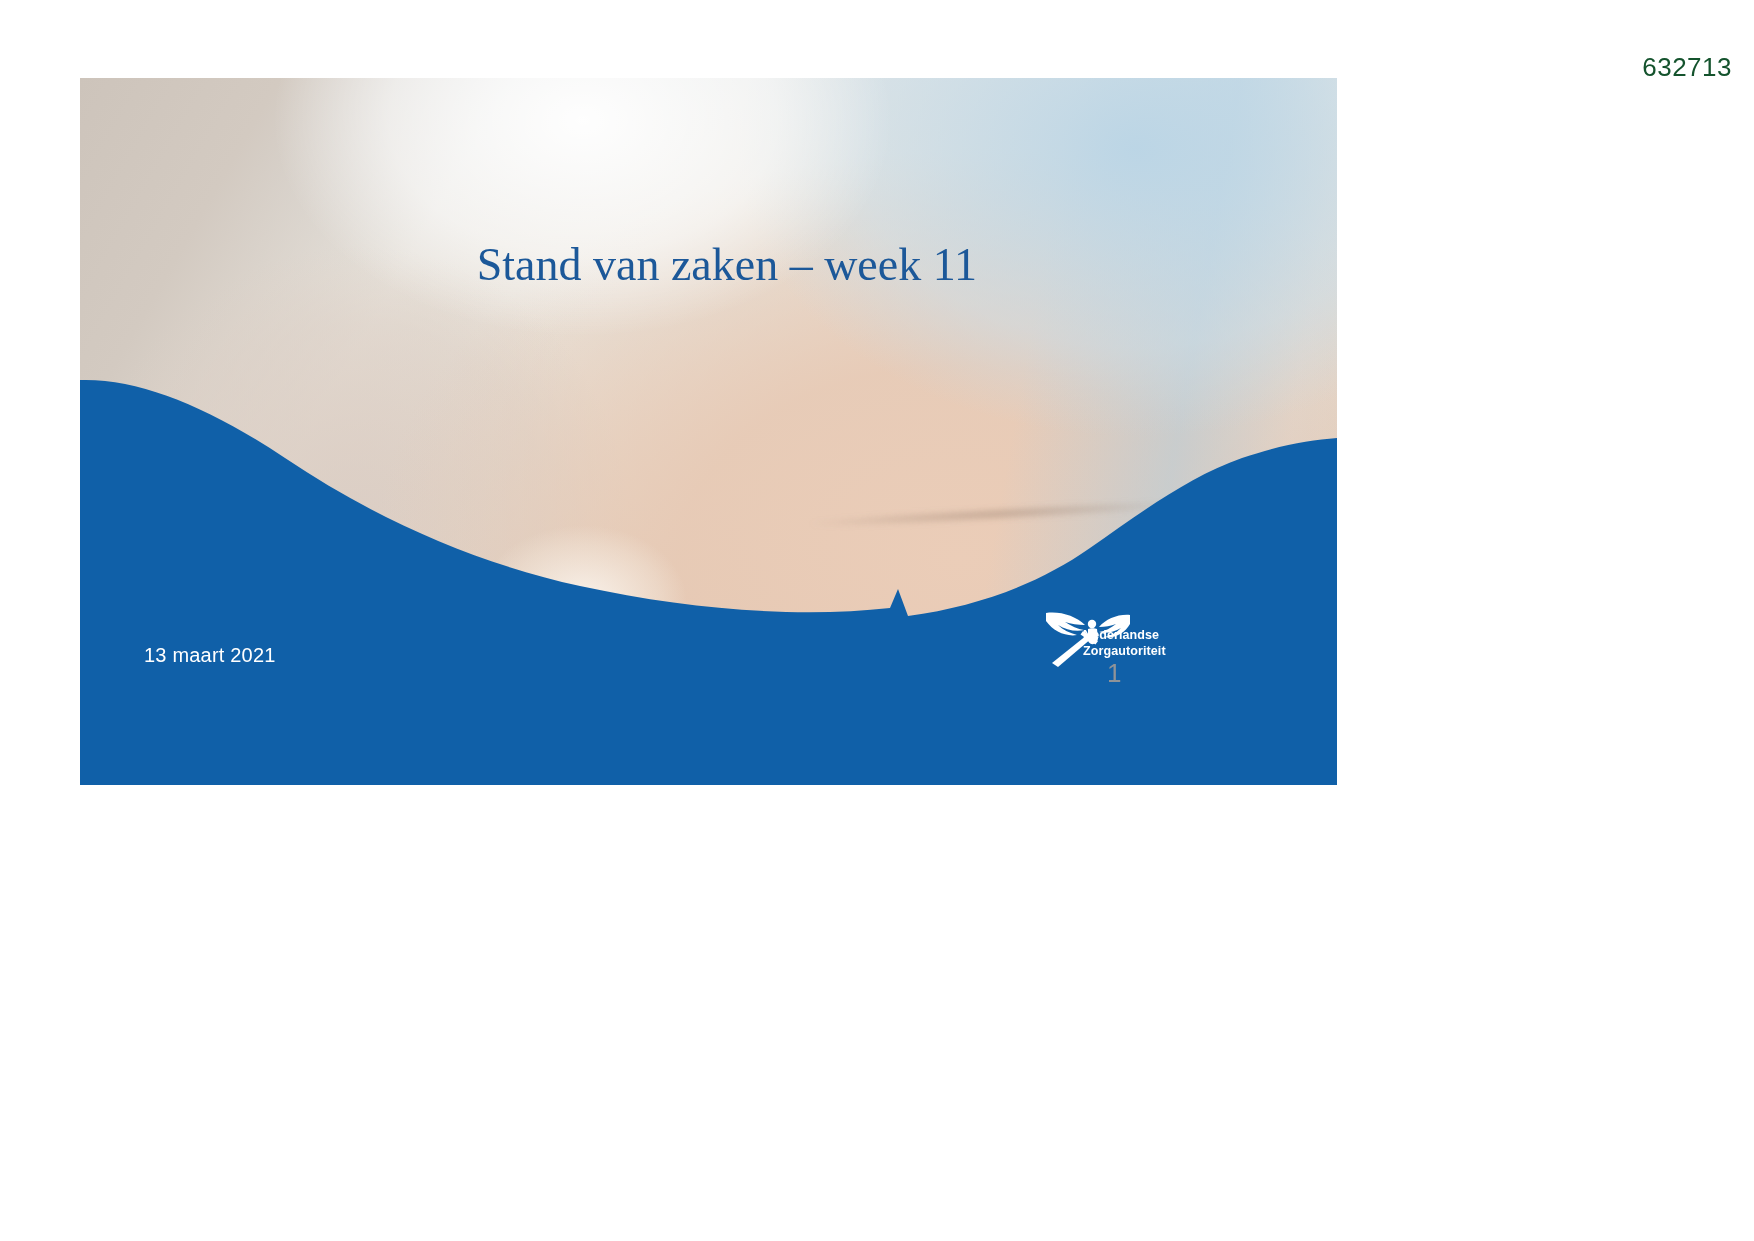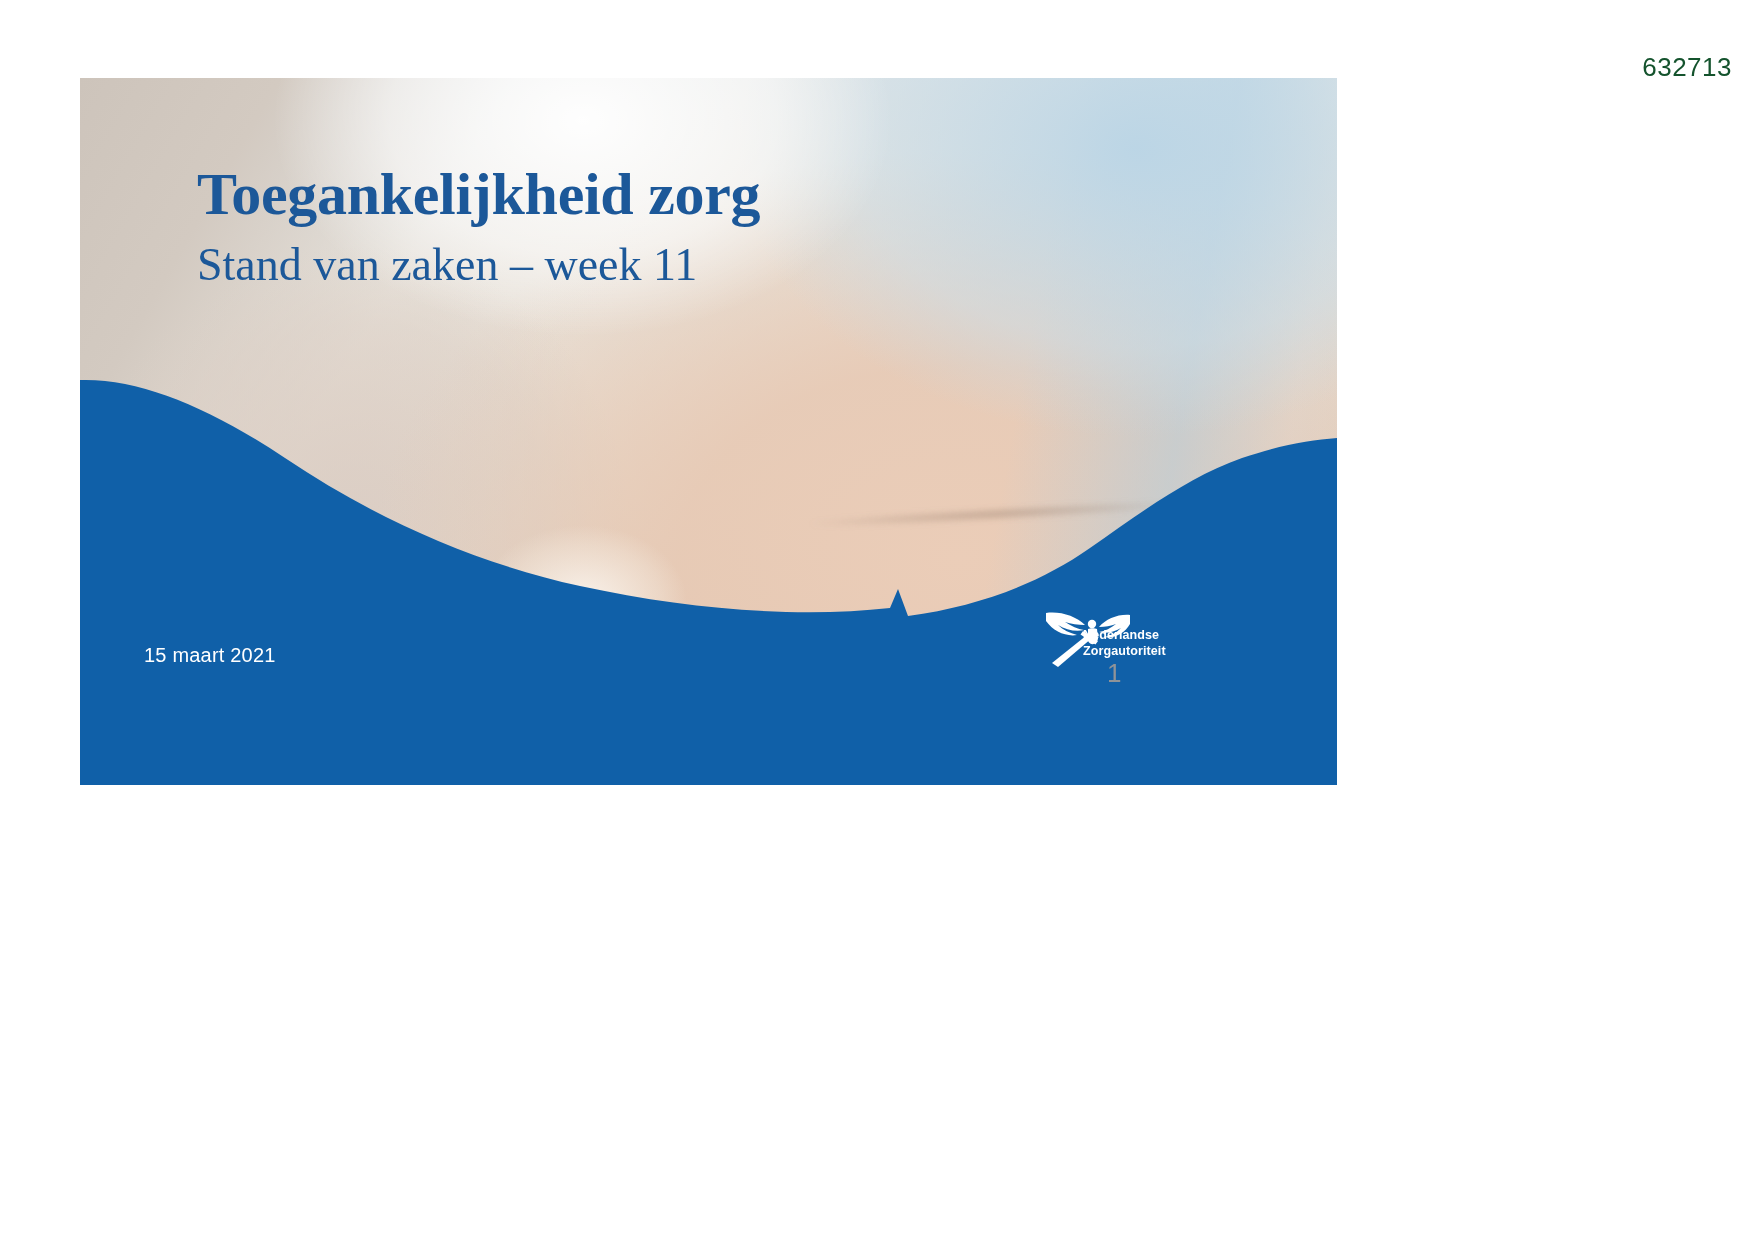--- a/index.html
+++ b/index.html
@@ -101,20 +101,21 @@
     letter-spacing: -0.3px;
   }
   .slide-subtitle {
     font-family: "Liberation Serif", "DejaVu Serif", serif;
     font-weight: normal;
     font-size: 46px;
     line-height: 1.2;
     color: #1c5899;
     margin: 6px 0 0 0;
     letter-spacing: 0px;
+    text-align: right;
   }
 
   
   .slide-date {
     position: absolute;
     left: 64px;
     top: 566px;
     font-family: "Liberation Sans", sans-serif;
     font-size: 20px;
     color: #ffffff;
@@ -167,25 +168,25 @@
              C 610,532 720,540 810,530
              L 818,511
              L 828,538
              C 900,528 960,505 1010,470
              C 1060,435 1110,398 1162,380
              C 1200,367 1230,362 1257,360
              L 1257,707 Z" fill="#1060a8"></path>
   </svg>
 
   <div class="title-block">
-    <h1 class="slide-title"><span>Toegankelijkheid zorg</span><br></h1>
+    <h1 class="slide-title"><br></h1>
     <p class="slide-subtitle">Stand van zaken – week 11</p>
   </div>
 
-  <div class="slide-date">15 maart 2021</div>
+  <div class="slide-date">13 maart 2021</div>
 
   <div class="logo">
     <svg width="130" height="62" viewBox="0 0 130 62">
       <g fill="#ffffff">
 
         <path d="M8 8 C 22 6 38 11 47 20 C 40 20 33 19 27 17 C 33 21 40 24 46 25
                  C 38 27 28 25 20 20 C 25 25 32 28 39 30 C 28 32 15 26 8 16 Z"></path>
 
         <path d="M92 10 C 80 9 68 14 61 22 C 67 22 73 21 78 19 C 73 23 67 26 61 27
                  C 68 29 76 27 83 23 C 78 28 72 31 66 32 C 76 34 87 28 92 19 Z"></path>

